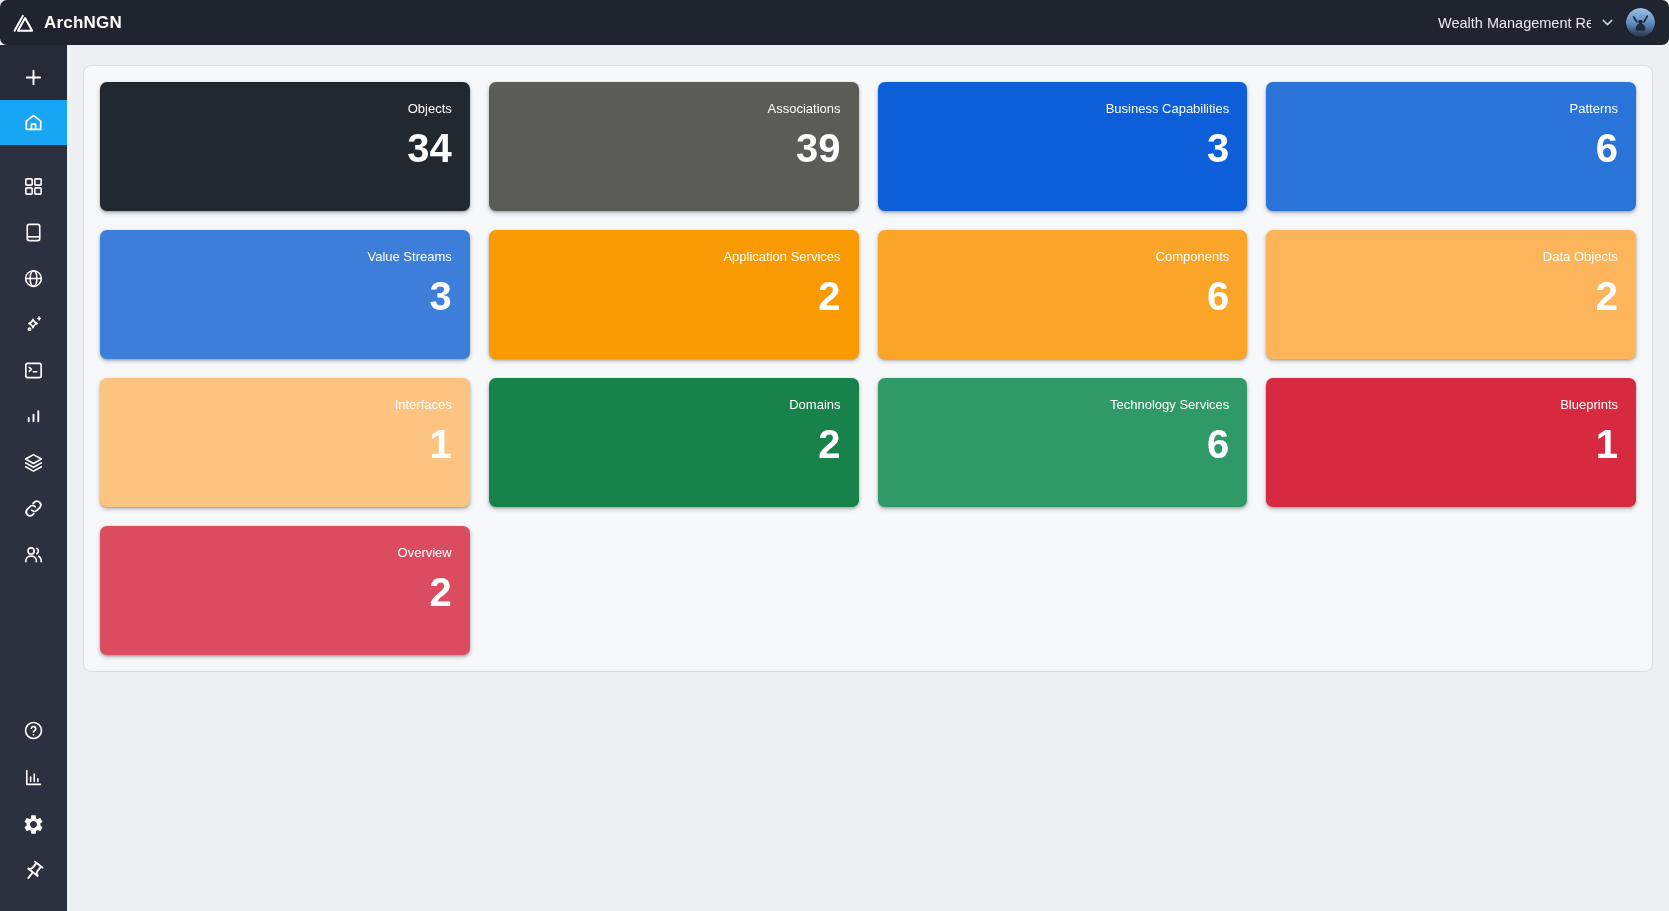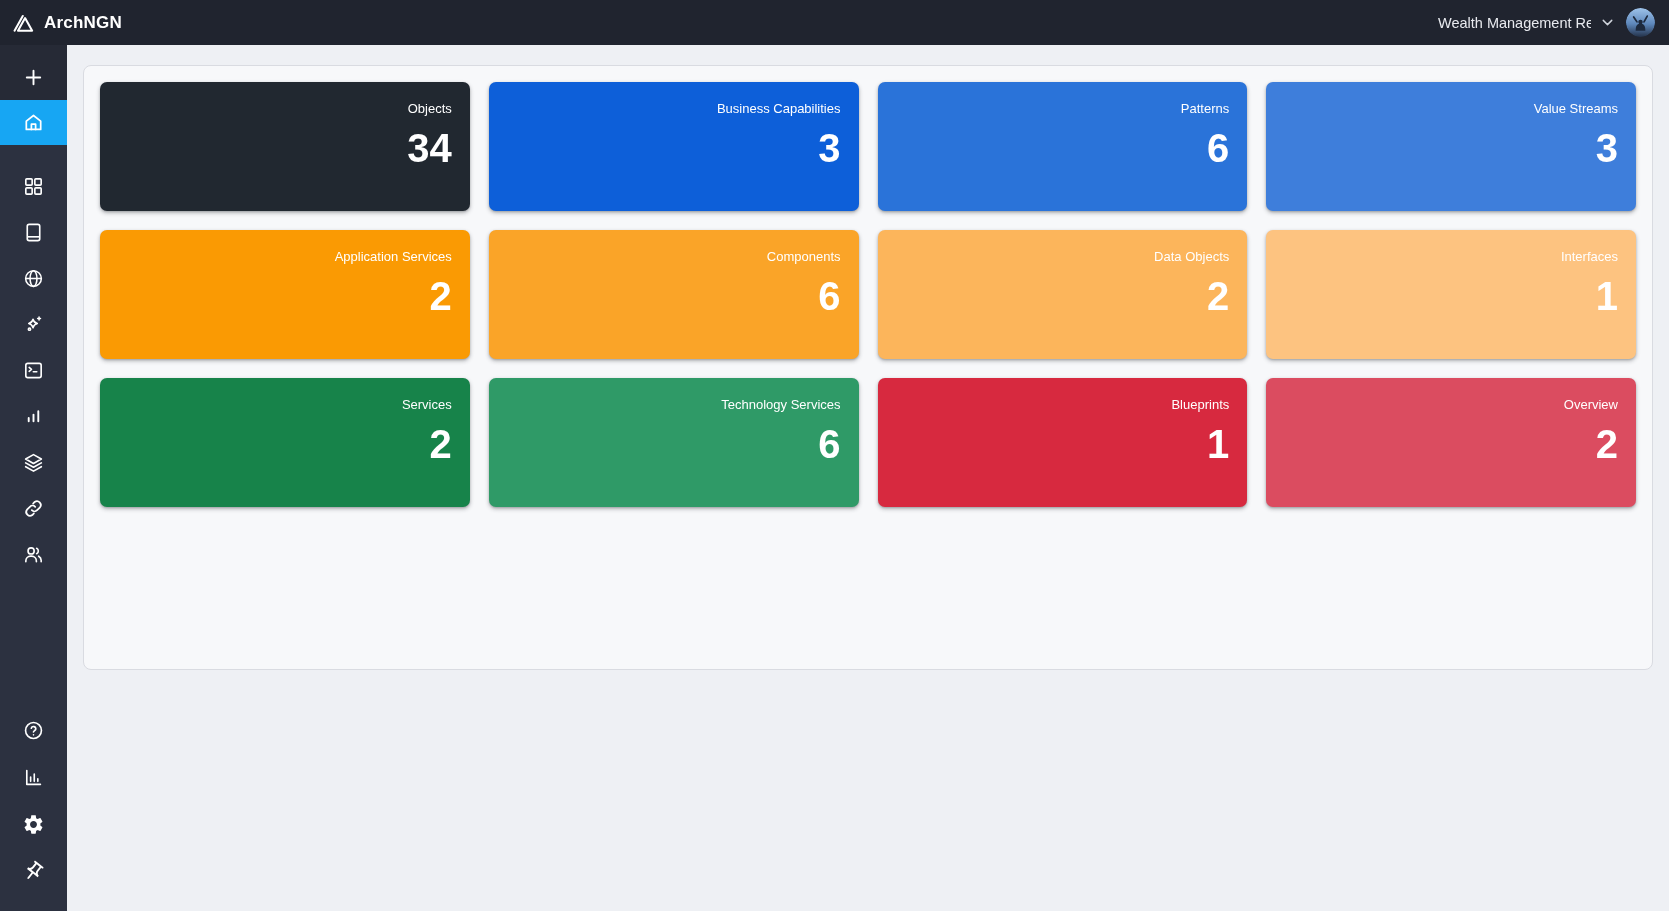--- a/index.html
+++ b/index.html
@@ -7,21 +7,21 @@
   body {
     font-family:"Liberation Sans", sans-serif;
     background:#eef0f4;
     color:#272c35;
   }
 
   
   .topbar {
     position:fixed; top:0; left:0; right:0; height:45px;
     background:#20242f; display:flex; align-items:center;
-    padding:0 14px 0 12px; z-index:30;
+    padding:0 14px 0 12px; z-index:30;border-radius:7px;
   }
   .brand { display:flex; align-items:center; gap:7px; cursor:pointer; }
   .brand-name { color:#fff; font-size:17px; font-weight:bold; letter-spacing:.2px; }
   .topbar-right { margin-left:auto; display:flex; align-items:center; gap:10px; }
   .repo-select { display:flex; align-items:center; gap:8px; cursor:pointer; }
   .repo-label {
     color:#e8eaef; font-size:14.5px; max-width:153px;
     overflow:hidden; white-space:nowrap;
   }
   .avatar {
@@ -247,20 +247,24 @@
 
 <main class="main">
   <h1 class="page-title">Overview</h1>
   <section class="panel">
     <div class="stats-grid">
   <div class="stat-card" style="background: rgb(33, 40, 48);">
     <span class="stat-label">Objects</span>
     <span class="stat-value">34</span>
   </div>
 
+  <div class="stat-card" style="background: rgb(91, 91, 87);">
+    <span class="stat-label">Associations</span>
+    <span class="stat-value">39</span>
+  </div>
 
   <div class="stat-card" style="background: rgb(13, 95, 217);">
     <span class="stat-label">Business Capabilities</span>
     <span class="stat-value">3</span>
   </div>
 
   <div class="stat-card" style="background: rgb(42, 115, 217);">
     <span class="stat-label">Patterns</span>
     <span class="stat-value">6</span>
   </div>
@@ -284,21 +288,21 @@
     <span class="stat-label">Data Objects</span>
     <span class="stat-value">2</span>
   </div>
 
   <div class="stat-card" style="background: rgb(253, 195, 128);">
     <span class="stat-label">Interfaces</span>
     <span class="stat-value">1</span>
   </div>
 
   <div class="stat-card" style="background: rgb(23, 131, 74);">
-    <span class="stat-label">Services</span>
+    <span class="stat-label">Domains</span>
     <span class="stat-value">2</span>
   </div>
 
   <div class="stat-card" style="background: rgb(47, 154, 103);">
     <span class="stat-label">Technology Services</span>
     <span class="stat-value">6</span>
   </div>
 
   <div class="stat-card" style="background: rgb(215, 41, 63);">
     <span class="stat-label">Blueprints</span>

